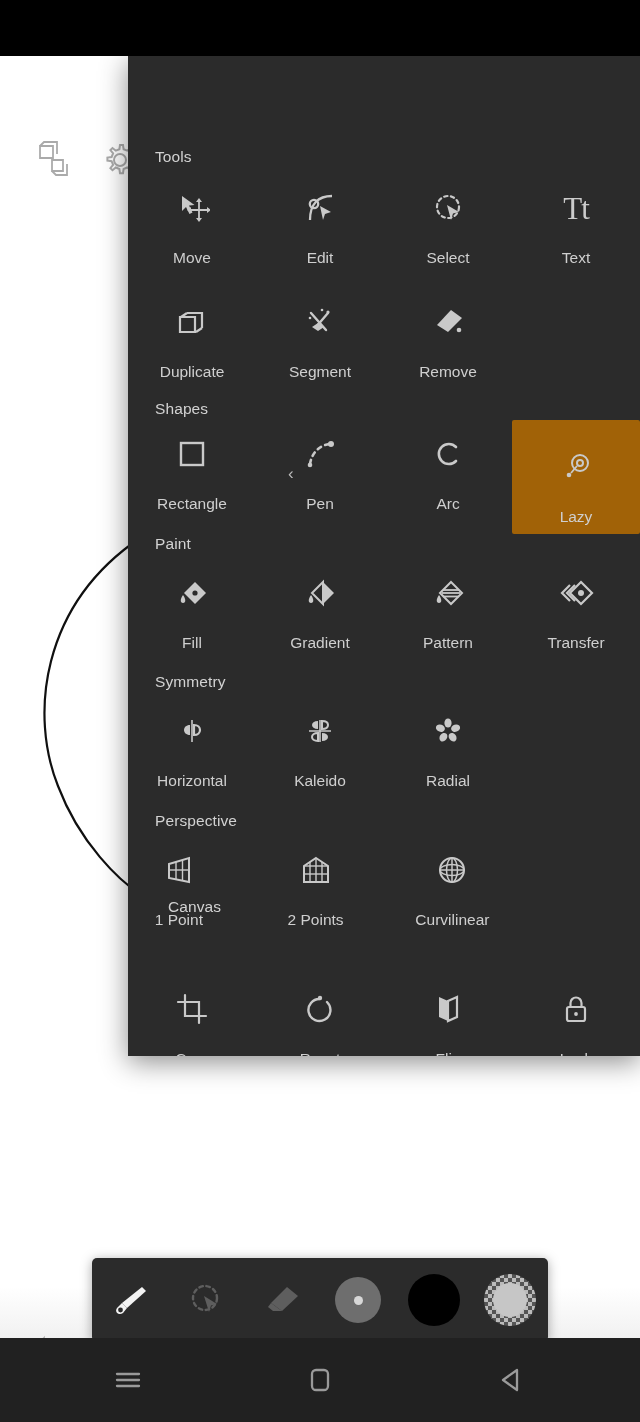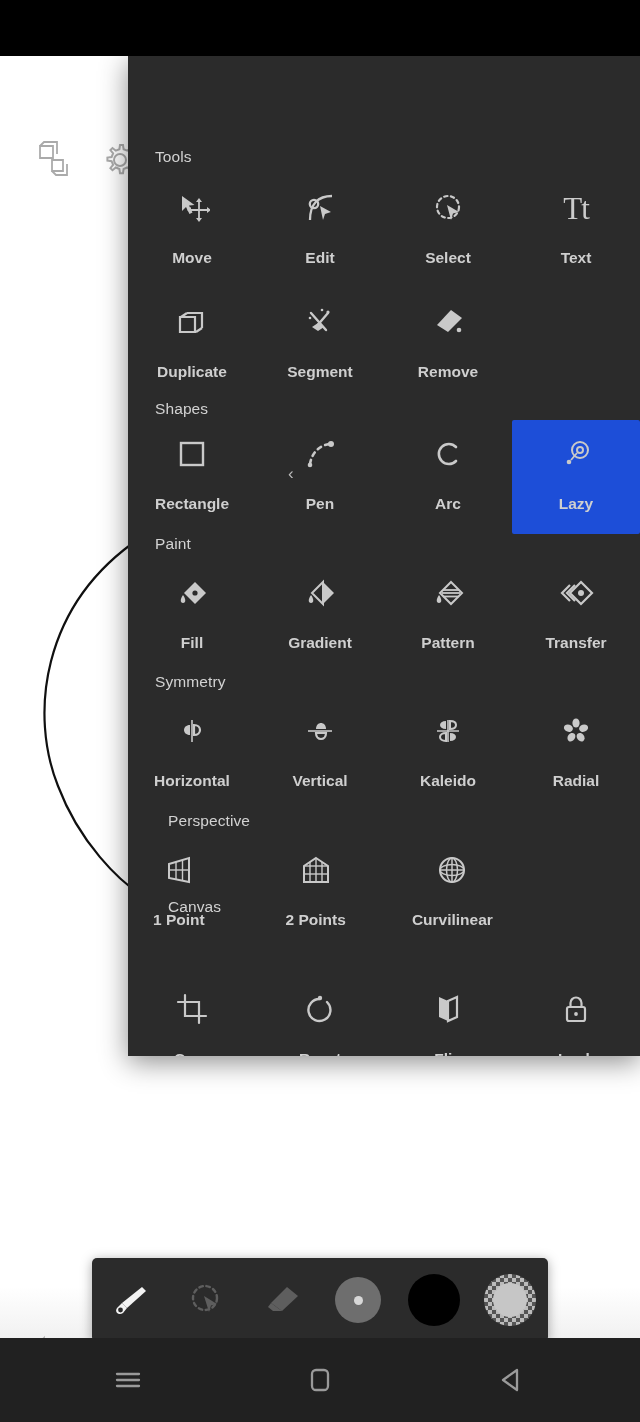--- a/index.html
+++ b/index.html
@@ -49,44 +49,44 @@
     padding-left:27px; letter-spacing:.1px;
   }
   .tools-grid {
     display:grid; grid-template-columns:repeat(4,1fr);
     position:relative;
   }
   .tool-cell {
     display:flex; flex-direction:column; align-items:center; justify-content:flex-start;
     padding-top:14px; padding-bottom:10px; height:114px;
   }
-  .tool-cell.selected { background:#1d4ed8; border-radius:2px; }
+  .tool-cell.selected { background:#a16207; border-radius:2px;justify-content:flex-end; }
   .tool-icon {
     width:40px; height:40px; display:flex; align-items:center; justify-content:center;
     margin-bottom:22px;
   }
   .tool-icon svg { display:block; }
   .tool-label {
-    color:#cfcfcf; font-size:15.5px; font-weight:700; line-height:1; text-align:center;
+    color:#cfcfcf; font-size:15.5px; font-weight:400; line-height:1; text-align:center;
     white-space:nowrap;
   }
   .tt-glyph { color:#cbcbcb; font-size:31px; line-height:1; font-family:"Liberation Serif", serif; letter-spacing:-1px;}
 
   .chev {
     position:absolute; color:#bdbdbd; font-size:17px; line-height:1;
     user-select:none;
   }
   #chev-left  { left:160px; top:409px; }
 
   
   .h-tools       { position:absolute; left:0;  top:92px;  }
   .h-shapes      { position:absolute; left:0;  top:344px; }
   .h-paint       { position:absolute; left:0;  top:479px; }
   .h-symmetry    { position:absolute; left:0;  top:617px; }
-  .h-perspective { position:absolute; left:13px;  top:756px; }
+  .h-perspective { position:absolute; left:0;  top:756px; }
   .h-canvas      { position:absolute; left:0;  top:842px;padding-left:40px; }
 
   .g-tools1      { position:absolute; left:0; top:118px; width:512px; }
   .g-tools2      { position:absolute; left:0; top:232px; width:512px; }
   .g-shapes      { position:absolute; left:0; top:364px; width:512px; }
   .g-paint       { position:absolute; left:0; top:503px; width:512px; }
   .g-symmetry    { position:absolute; left:0; top:641px; width:512px; }
   .g-perspective { position:absolute; left:0; top:780px; width:512px;gap:35px; }
   .g-canvas      { position:absolute; left:0; top:919px; width:512px; }
 
@@ -356,30 +356,20 @@
         <div class="tool-icon">
           <svg width="36" height="36" viewBox="0 0 36 36">
             <path d="M18 7 L18 29" stroke="#c9c9c9" stroke-width="1.6"></path>
             <path d="M16 12 C 8 12, 8 22, 16 22 Z" fill="#c9c9c9"></path>
             <path d="M20 12 C 28 12, 28 22, 20 22 Z" fill="none" stroke="#c9c9c9" stroke-width="2.2"></path>
           </svg>
         </div>
         <div class="tool-label">Horizontal</div>
       </div>
 
-      <div class="tool-cell">
-        <div class="tool-icon">
-          <svg width="36" height="36" viewBox="0 0 36 36">
-            <path d="M6 18 L30 18" stroke="#c9c9c9" stroke-width="1.6"></path>
-            <path d="M14 16 C 14 8, 24 8, 24 16 Z" fill="#c9c9c9"></path>
-            <path d="M14 20 C 14 28, 24 28, 24 20 Z" fill="none" stroke="#c9c9c9" stroke-width="2.2"></path>
-          </svg>
-        </div>
-        <div class="tool-label">Vertical</div>
-      </div>
 
       <div class="tool-cell">
         <div class="tool-icon">
           <svg width="36" height="36" viewBox="0 0 36 36">
             <path d="M18 7 L18 29 M7 18 L29 18" stroke="#c9c9c9" stroke-width="1.6"></path>
             <path d="M16 16 C 8 16, 8 8, 16 8 Z" fill="#c9c9c9"></path>
             <path d="M20 16 C 28 16, 28 8, 20 8 Z" fill="none" stroke="#c9c9c9" stroke-width="2"></path>
             <path d="M16 20 C 8 20, 8 28, 16 28 Z" fill="none" stroke="#c9c9c9" stroke-width="2"></path>
             <path d="M20 20 C 28 20, 28 28, 20 28 Z" fill="#c9c9c9"></path>
           </svg>

